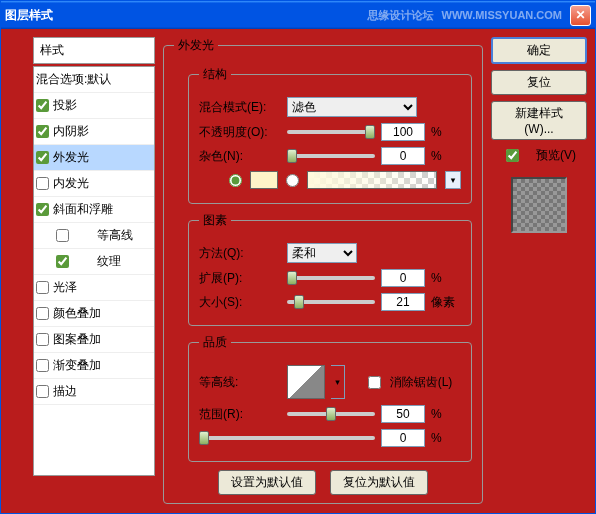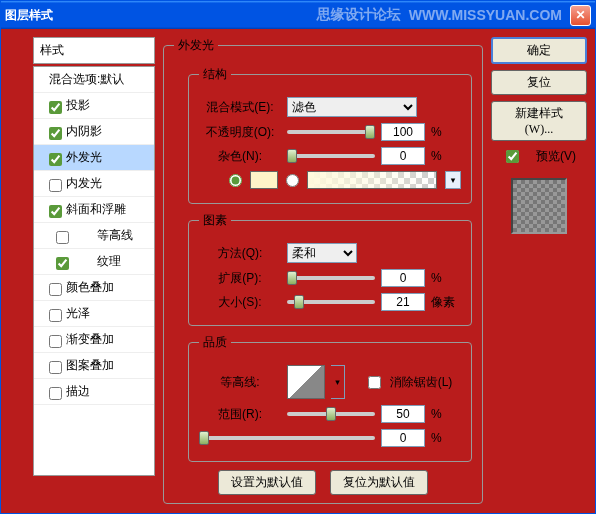--- a/index.html
+++ b/index.html
@@ -1,48 +1,48 @@
 <!DOCTYPE html>
 <html><head>
 <meta charset="utf-8">
 <style>
 * { box-sizing: border-box; font-family: "Microsoft YaHei", SimSun, sans-serif; font-size: 12px; }
 body { margin: 0; background: #e8e8d8; }
 .window { width: 596px; height: 514px; background: #b91c1c; border: 1px solid #0054e3; position: relative; }
 .titlebar { height: 28px; background: linear-gradient(to bottom, #3a95ff 0%, #0054e3 8%, #0054e3 92%, #003db0 100%); display: flex; align-items: center; padding: 0 4px; color: #fff; font-weight: bold; }
 .titlebar .spacer { flex: 1; }
-.titlebar .watermark { color: rgba(255,255,255,0.5); font-size: 14px; margin-right: 8px; }
+.titlebar .watermark { color: rgba(255,255,255,0.5); font-size: 11px; margin-right: 8px; }
 .close-btn { width: 21px; height: 21px; background: linear-gradient(to bottom, #f5a090, #e55030); border: 1px solid #fff; border-radius: 3px; color: #fff; text-align: center; line-height: 18px; font-weight: bold; cursor: pointer; }
 .content { display: flex; padding: 8px; gap: 8px; height: calc(100% - 28px); }
 .left-panel { width: 128px; margin-left: 24px; }
 .fieldset-label { background: #fff; border: 1px solid #999; padding: 4px 6px; margin-bottom: 2px; }
 .style-list { background: #fff; border: 1px solid #999; height: 410px; overflow: hidden; }
-.style-item { padding: 4px 15px; display: flex; align-items: flex-end; gap: 4px; border-bottom: 1px solid #eee; cursor: pointer; }
+.style-item { padding: 4px 2px; display: flex; align-items: center; gap: 4px; border-bottom: 1px solid #eee; cursor: pointer; }
 .style-item.selected { background: #b8d8ff; }
 .style-item input[type=checkbox] { margin: 0; }
 .indent { padding-left: 22px; gap: 28px; }
 .center-panel { flex: 1; }
 fieldset { border: 1px solid #999; border-radius: 4px; padding: 8px 10px; margin: 0 0 6px 0; }
 fieldset legend { padding: 0 4px; }
 fieldset.inner { margin: 4px 0 8px 14px; }
 .row { display: flex; align-items: center; gap: 6px; margin: 6px 0; }
-.row label { width: 82px; text-align: center; }
+.row label { width: 82px; text-align: left; }
 select { border: 1px solid #7f9db9; height: 20px; }
 .slider { flex: 1; height: 4px; background: #ccc; position: relative; border-radius: 2px; }
 .slider .thumb { position: absolute; top: -5px; width: 10px; height: 14px; background: linear-gradient(to bottom, #e0f0d0, #8db060); border: 1px solid #666; border-radius: 2px; }
 input[type=text].num { width: 44px; height: 18px; border: 1px solid #7f9db9; text-align: center; padding: 0; }
 .unit { width: 30px; }
 .radio-row { display: flex; align-items: center; gap: 8px; padding-left: 30px; }
 .radio-row .swatch { width: 28px; height: 18px; border: 1px solid #666; }
 .radio-row .gradient { width: 130px; height: 18px; border: 1px solid #666; background: linear-gradient(to right, #fffadc, rgba(255,250,220,0)); background-color: #fff; background-image: linear-gradient(to right, #fffadc, rgba(255,250,220,0)), repeating-conic-gradient(#ccc 0 25%, #fff 0 50%); background-size: 100%, 12px 12px; }
 .radio-row .dd { width: 16px; height: 18px; border: 1px solid #7f9db9; background: #e8f0fc; text-align: center; line-height: 16px; font-size: 9px; }
 .contour { width: 38px; height: 34px; border: 1px solid #666; background: linear-gradient(135deg, #fff 50%, #888 50%); display: inline-block; }
 .contour-dd { width: 14px; height: 34px; border: 1px solid #7f9db9; border-left: none; display: inline-block; text-align: center; line-height: 32px; font-size: 9px; vertical-align: top; }
 .btn-row { display: flex; gap: 14px; justify-content: center; margin-top: 6px; }
-button.btn { background: #ece9d8; border: 1px solid #666; border-radius: 3px; padding: 3px 12px; cursor: pointer; font-family: Liberation Serif, serif; }
+button.btn { background: #ece9d8; border: 1px solid #666; border-radius: 3px; padding: 3px 12px; cursor: pointer; }
 .right-panel { width: 100px; display: flex; flex-direction: column; align-items: center; gap: 6px; }
 .right-panel button.btn { width: 96px; }
 .right-panel .ok { border: 2px solid #4a7fd8; }
 .preview-chk { display: flex; align-items: center; gap: 14px; }
 .preview-box { width: 56px; height: 56px; border: 2px inset #999; background: repeating-conic-gradient(#999 0 25%, #777 0 50%); background-size: 8px 8px; margin-top: 6px; }
 input[type=checkbox] { accent-color: #5a9a3a; }
 input[type=radio] { accent-color: #5a9a3a; margin: 0; }
 </style>
 </head>
 <body>
@@ -88,33 +88,33 @@
             <div class="style-item indent">
               <input type="checkbox" style="">
               <span>等高线</span>
             </div>
             <div class="style-item indent">
               <input type="checkbox" checked="" style="">
               <span>纹理</span>
             </div>
             <div class="style-item">
               <input type="checkbox" style="">
+              <span>光泽</span>
+            </div>
+            <div class="style-item">
+              <input type="checkbox" style="">
               <span>颜色叠加</span>
             </div>
             <div class="style-item">
               <input type="checkbox" style="">
-              <span>光泽</span>
+              <span>图案叠加</span>
             </div>
             <div class="style-item">
               <input type="checkbox" style="">
               <span>渐变叠加</span>
-            </div>
-            <div class="style-item">
-              <input type="checkbox" style="">
-              <span>图案叠加</span>
             </div>
             <div class="style-item">
               <input type="checkbox" style="">
               <span>描边</span>
             </div>
           </div>
       </div>
     </div>
 
     <div class="center-panel">

